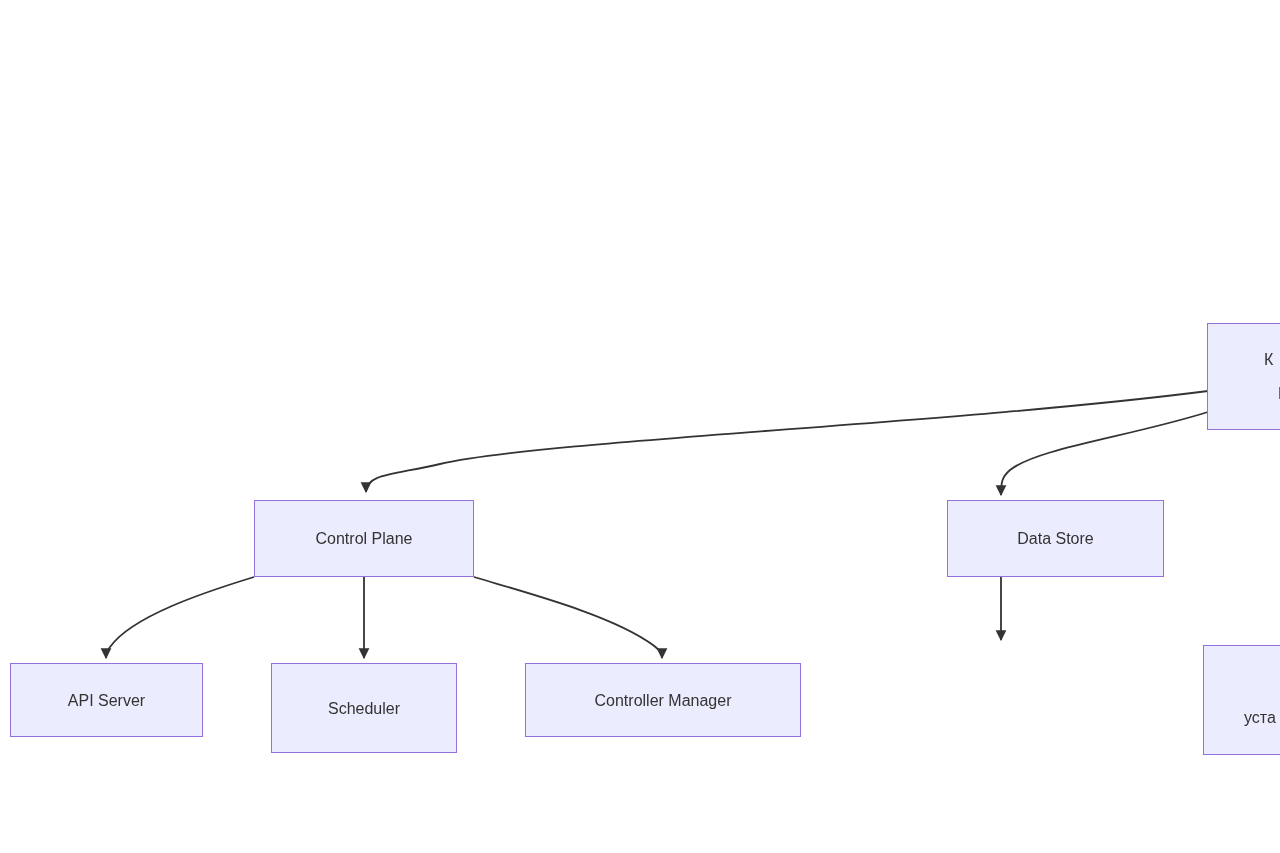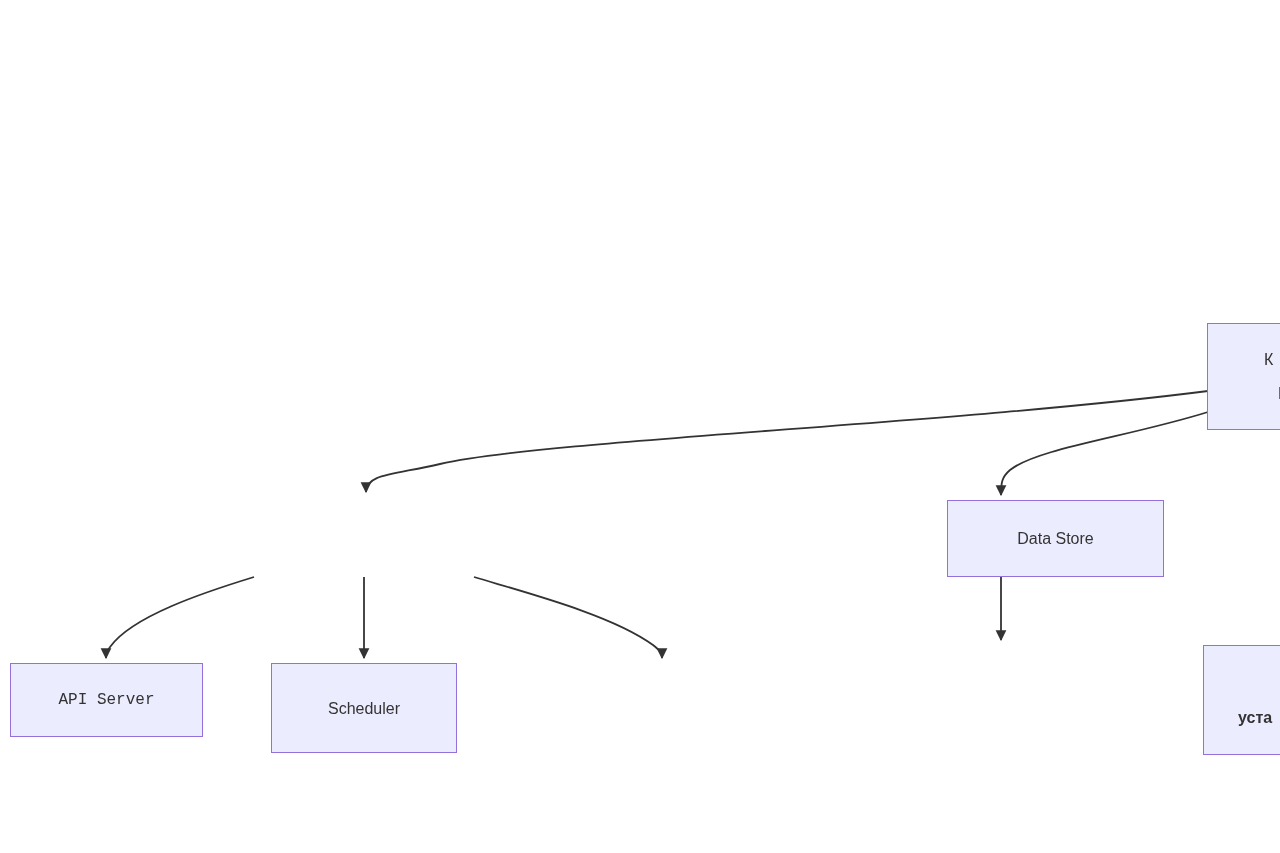--- a/index.html
+++ b/index.html
@@ -37,68 +37,74 @@
     flex-direction: column;
     align-items: center;
     justify-content: center;
     text-align: center;
     line-height: 33px;
     white-space: nowrap;
   }
   
   #n-control-plane      { left: 254px;  top: 500px; width: 220px; height: 77px; }
   #n-data-store         { left: 905px;  top: 500px; width: 217px; height: 77px; margin-left: 42px; }
-  #n-api-server         { left: 10px;   top: 663px; width: 193px; height: 74px; font-family: Liberation Mono, monospace; }
+  #n-api-server         { left: 10px;   top: 663px; width: 193px; height: 74px; }
   #n-scheduler          { left: 271px;  top: 663px; width: 186px; height: 90px; }
   #n-controller-manager { left: 525px;  top: 663px; width: 276px; height: 74px; }
   #n-etcd-cluster       { left: 868px;  top: 645px; width: 265px; height: 110px; }
   
   #n-kubernetes-clipped { left: 1207px; top: 323px; width: 290px; height: 107px; display: block; }
   #n-install-clipped    { left: 1203px; top: 645px; width: 290px; height: 110px; display: block; }
   .frag {
     position: absolute;
     line-height: 34px;
   }
   #n-kubernetes-clipped .frag.l1 { left: 56px; top: 19px; }
   #n-kubernetes-clipped .frag.l2 { left: 31px; top: 53px; margin-left: 39px; }
   #n-install-clipped    .frag.l1 { left: 140px; top: 21px; }
-  #n-install-clipped    .frag.l2 { left: 34px;  top: 55px; font-weight: bold; }
+  #n-install-clipped    .frag.l2 { left: 40px;  top: 55px; }
 </style>
 </head>
 <body>
 
 <div class="stage">
 
   <svg class="edge-layer" width="1280" height="853" viewBox="0 0 1280 853">
     <defs>
       <marker id="arrow" viewBox="0 0 10 10" refX="9" refY="5" markerWidth="6" markerHeight="7" orient="auto">
         <path d="M0,0 L10,5 L0,10 z" fill="#333333"></path>
       </marker>
     </defs>
     <path class="edge" marker-end="url(#arrow)" d="M1208,391 C950,424 545,440 440,464 C392,475 366,474 366,492"></path>
     <path class="edge" marker-end="url(#arrow)" d="M1208,412 C1128,437 1038,448 1010,470 C1002,477 1001,482 1001,495"></path>
     <path class="edge" marker-end="url(#arrow)" d="M254,577 C205,592 132,616 110,647 C107,651 106,653 106,658"></path>
     <path class="edge" marker-end="url(#arrow)" d="M364,577 C364,604 364,631 364,658"></path>
     <path class="edge" marker-end="url(#arrow)" d="M474,577 C527,593 612,615 653,645 C659,650 662,652 662,658"></path>
     <path class="edge" marker-end="url(#arrow)" d="M1001,577 C1001,598 1001,619 1001,640"></path>
   </svg>
 
+  <div class="node" id="n-control-plane">
+    <span>Control Plane</span>
+  </div>
 
   <div class="node" id="n-data-store">
     <span>Data Store</span>
   </div>
 
   <div class="node" id="n-api-server">
     <span>API Server</span>
   </div>
 
   <div class="node" id="n-scheduler">
     <span>Scheduler</span>
   </div>
 
+  <div class="node" id="n-controller-manager">
+    <span>Controller Manager</span>
+  </div>
 
 
   <div class="node" id="n-kubernetes-clipped">
     <span class="frag l1">К</span>
     <span class="frag l2">Раз</span>
   </div>
 
   <div class="node" id="n-install-clipped">
     <span class="frag l1"></span>
     <span class="frag l2">уста</span>

